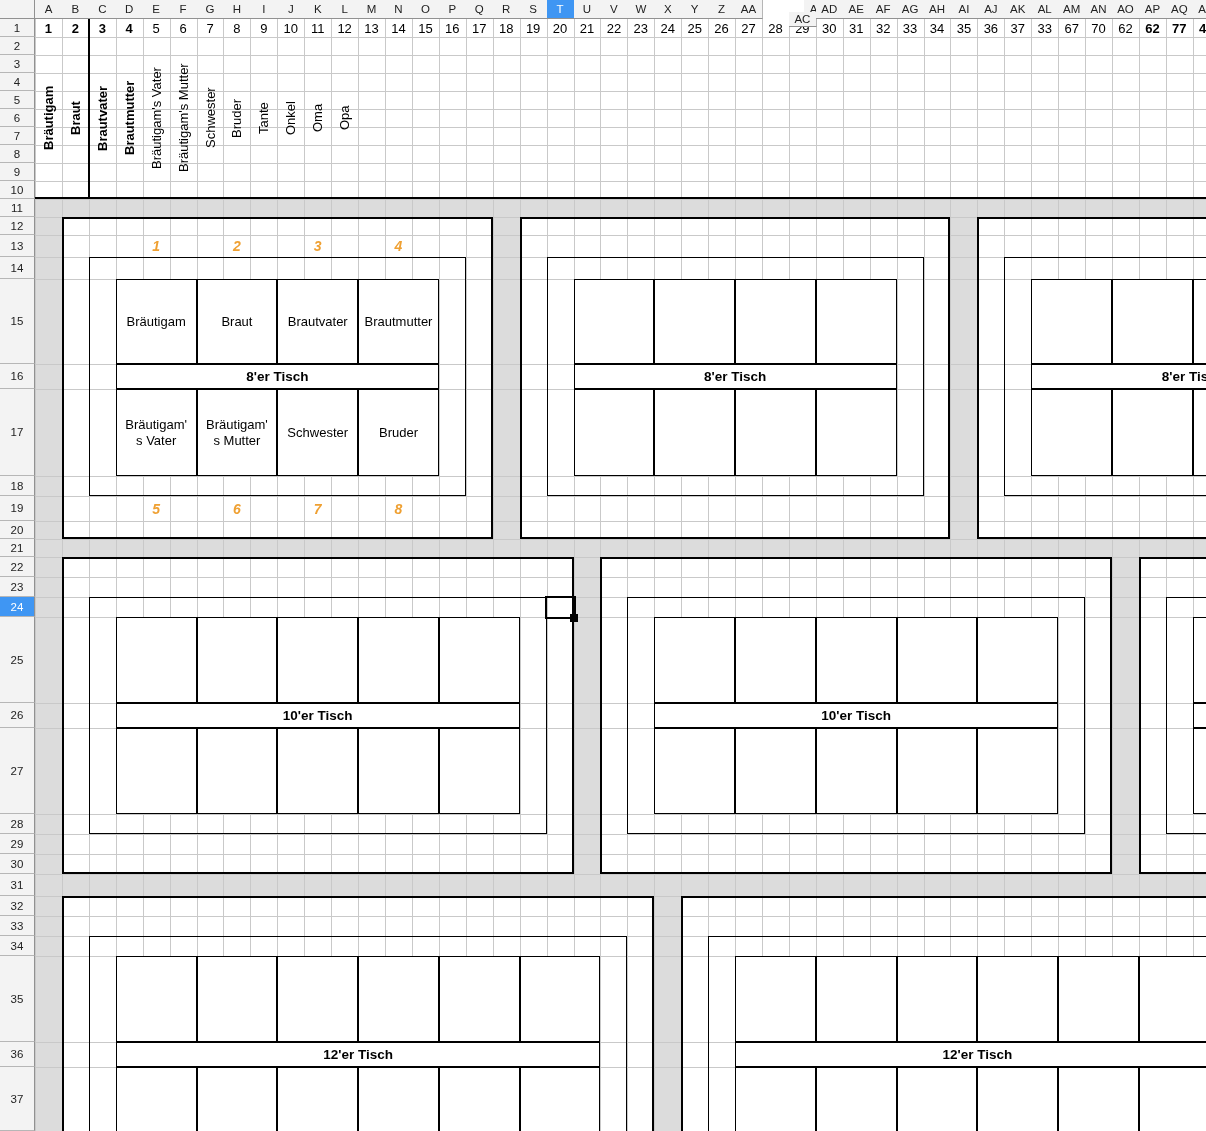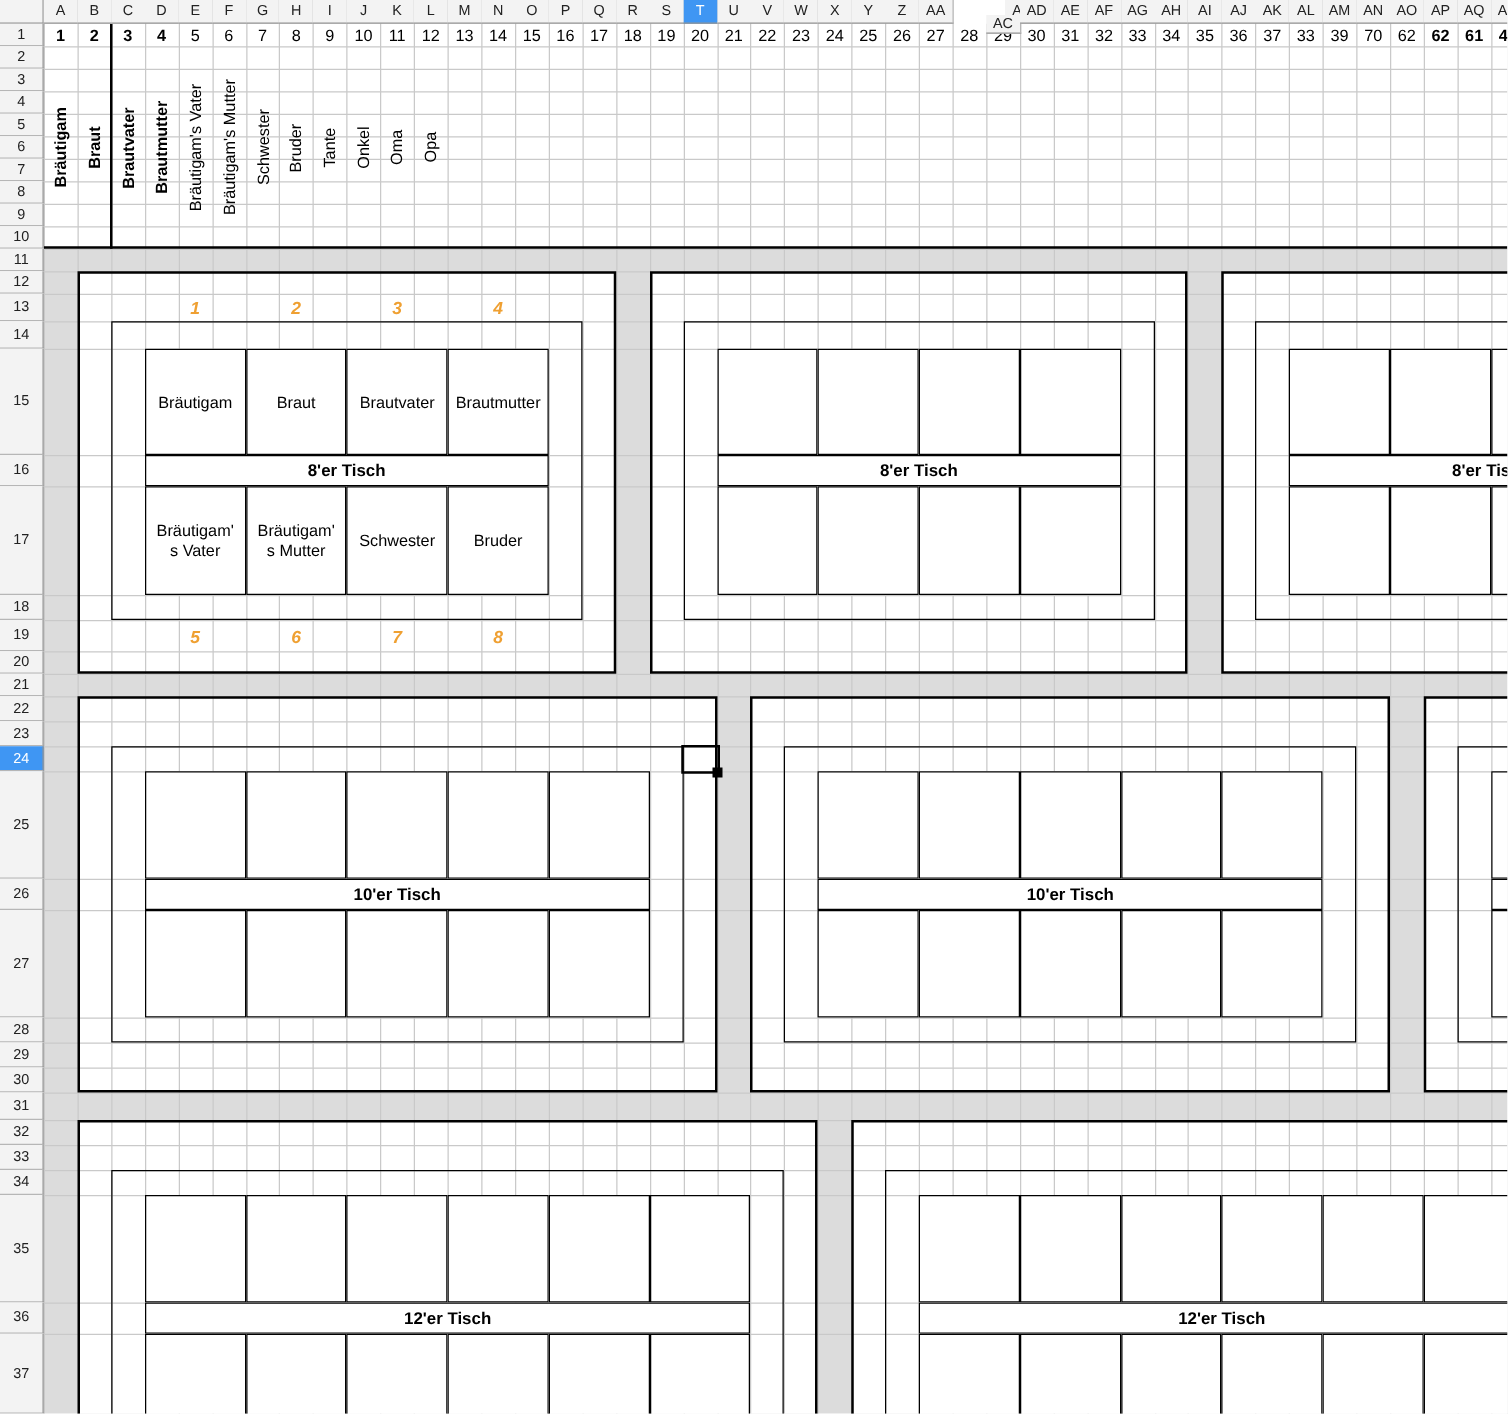--- a/index.html
+++ b/index.html
@@ -263,25 +263,25 @@
     <div class="gnum" style="left: 788.928px; top: 19px; width: 26.926px; height: 18px;">29</div>
     <div class="gnum" style="left: 815.854px; top: 19px; width: 26.926px; height: 18px;">30</div>
     <div class="gnum" style="left: 842.78px; top: 19px; width: 26.926px; height: 18px;">31</div>
     <div class="gnum" style="left: 869.706px; top: 19px; width: 26.926px; height: 18px;">32</div>
     <div class="gnum" style="left: 896.632px; top: 19px; width: 26.926px; height: 18px;">33</div>
     <div class="gnum" style="left: 923.558px; top: 19px; width: 26.926px; height: 18px;">34</div>
     <div class="gnum" style="left: 950.484px; top: 19px; width: 26.926px; height: 18px;">35</div>
     <div class="gnum" style="left: 977.41px; top: 19px; width: 26.926px; height: 18px;">36</div>
     <div class="gnum" style="left: 1004.34px; top: 19px; width: 26.926px; height: 18px;">37</div>
     <div class="gnum" style="left: 1031.26px; top: 19px; width: 26.926px; height: 18px;">33</div>
-    <div class="gnum" style="left: 1058.19px; top: 19px; width: 26.926px; height: 18px;">39</div>
+    <div class="gnum" style="left: 1058.19px; top: 19px; width: 26.926px; height: 18px;">67</div>
     <div class="gnum" style="left: 1085.11px; top: 19px; width: 26.926px; height: 18px;">70</div>
     <div class="gnum" style="left: 1112.04px; top: 19px; width: 26.926px; height: 18px;">62</div>
     <div class="gnum b" style="left: 1138.97px; top: 19px; width: 26.926px; height: 18px;">62</div>
-    <div class="gnum b" style="left: 1165.89px; top: 19px; width: 26.926px; height: 18px;">61</div>
+    <div class="gnum b" style="left: 1165.89px; top: 19px; width: 26.926px; height: 18px;">77</div>
     <div class="gnum b" style="left: 1192.82px; top: 19px; width: 26.926px; height: 18px;">44</div>
     <div class="rot b" style="left: 35px; top: 37px; width: 26.926px; height: 162px;">Bräutigam</div>
     <div class="rot b" style="left: 61.926px; top: 37px; width: 26.926px; height: 162px;">Braut</div>
     <div class="rot b" style="left: 88.852px; top: 37px; width: 26.926px; height: 162px;">Brautvater</div>
     <div class="rot b" style="left: 115.778px; top: 37px; width: 26.926px; height: 162px;">Brautmutter</div>
     <div class="rot" style="left: 142.704px; top: 37px; width: 26.926px; height: 162px;">Bräutigam's Vater</div>
     <div class="rot" style="left: 169.63px; top: 37px; width: 26.926px; height: 162px;">Bräutigam's Mutter</div>
     <div class="rot" style="left: 196.556px; top: 37px; width: 26.926px; height: 162px;">Schwester</div>
     <div class="rot" style="left: 223.482px; top: 37px; width: 26.926px; height: 162px;">Bruder</div>
     <div class="rot" style="left: 250.408px; top: 37px; width: 26.926px; height: 162px;">Tante</div>

